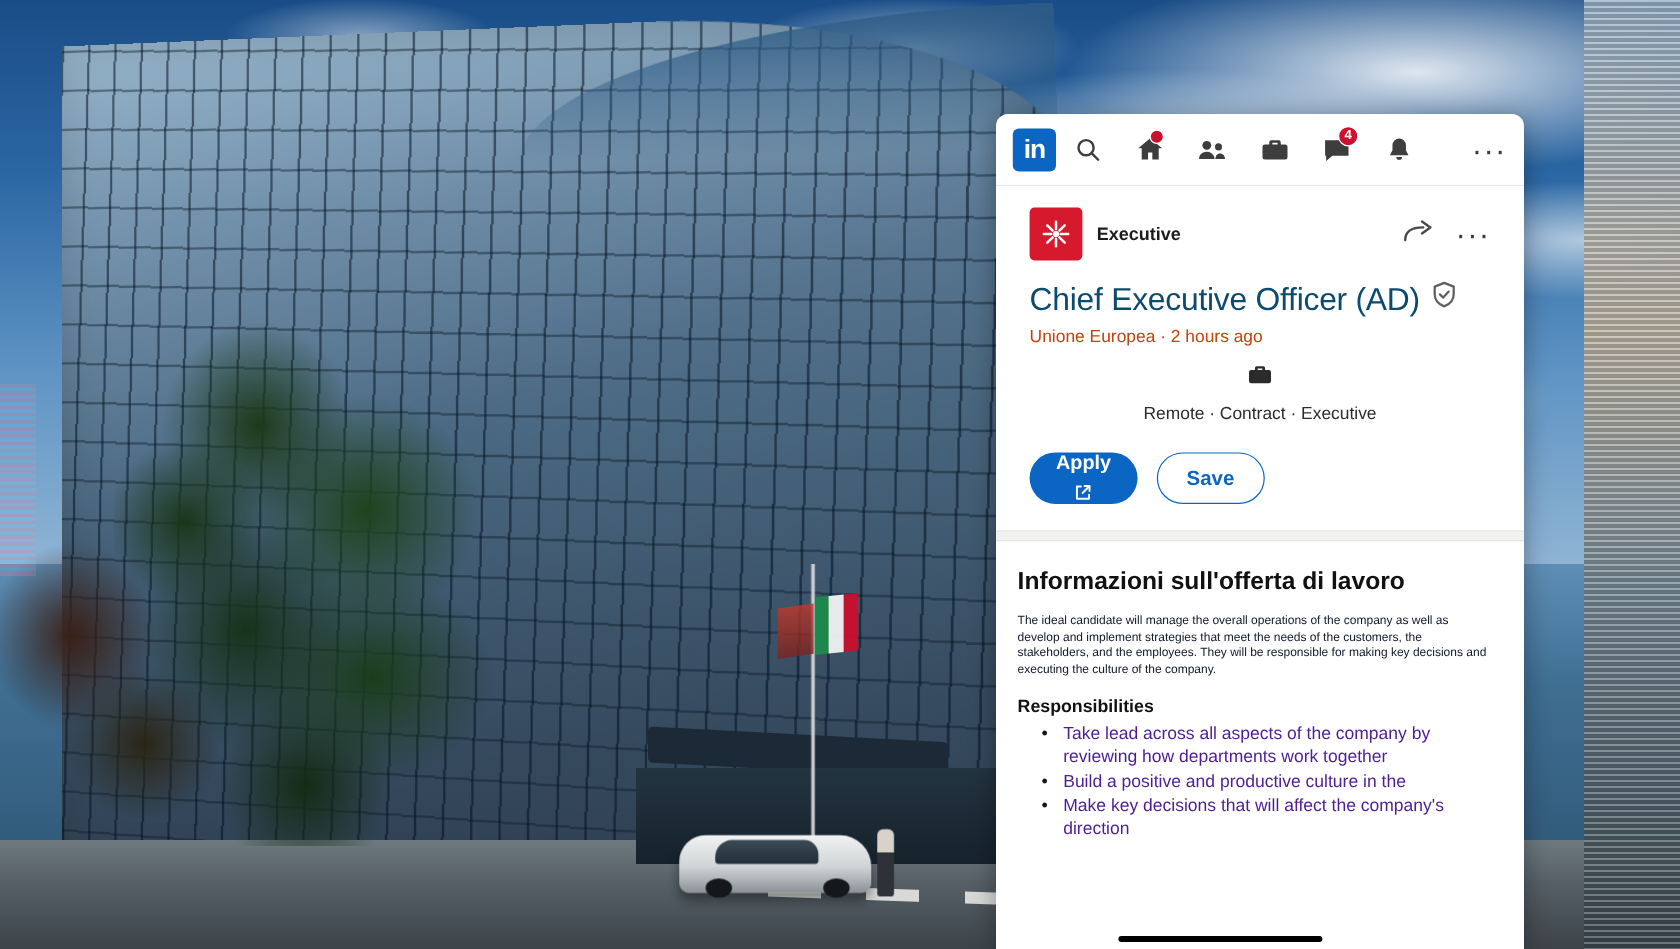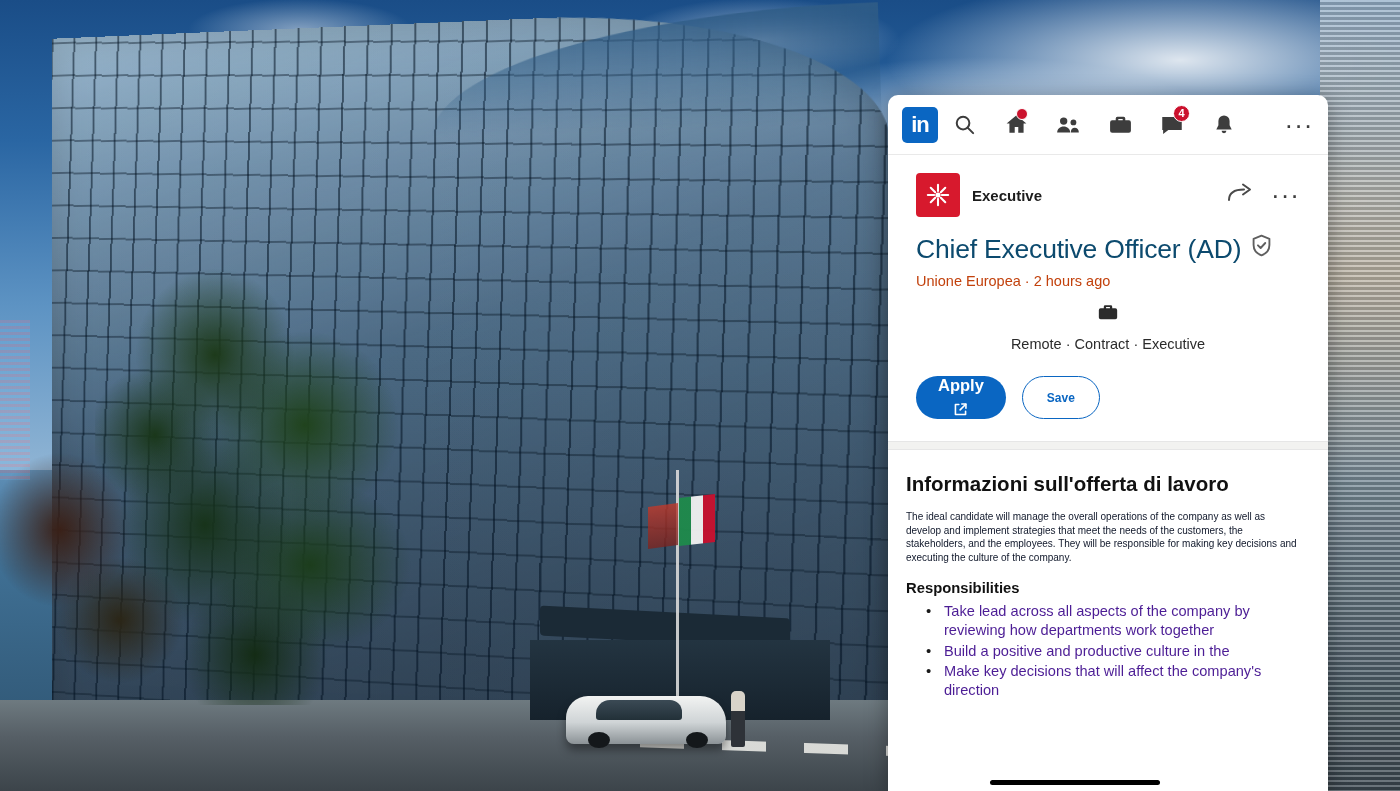--- a/index.html
+++ b/index.html
@@ -166,21 +166,21 @@
   .glitch-left {
     position: absolute;
     left: 0; top: 320px; width: 30px; height: 160px;
     background: repeating-linear-gradient(180deg, rgba(255,120,140,0.35) 0 3px, rgba(120,200,255,0.3) 3px 6px);
     opacity: 0.6;
   }
 
   
   .li-card {
     position: absolute;
-    left: 888px; top: 95px;
+    left: 830px; top: 95px;
     width: 440px; height: 696px;
     background: #ffffff;
     border-radius: 10px 10px 0 0;
     box-shadow: 0 4px 22px rgba(0,0,0,0.35);
     overflow: hidden;
     display: flex;
     flex-direction: column;
   }
 
   
@@ -341,21 +341,21 @@
     font-family: "Liberation Sans", sans-serif;
     flex-direction: column;
   }
   .btn-save {
     background: #fff;
     color: #0a66c2;
     border: 1.6px solid #0a66c2;
     border-radius: 22px;
     height: 43px;
     padding: 0 24px;
-    font-size: 12px;
+    font-size: 17px;
     font-weight: bold;
     cursor: pointer;
     font-family: "Liberation Sans", sans-serif;
   }
   .divider {
     height: 7px;
     background: #f2f2f0;
     border-top: 1px solid #e6e6e6;
     border-bottom: 1px solid #e6e6e6;
     flex: 0 0 auto;

